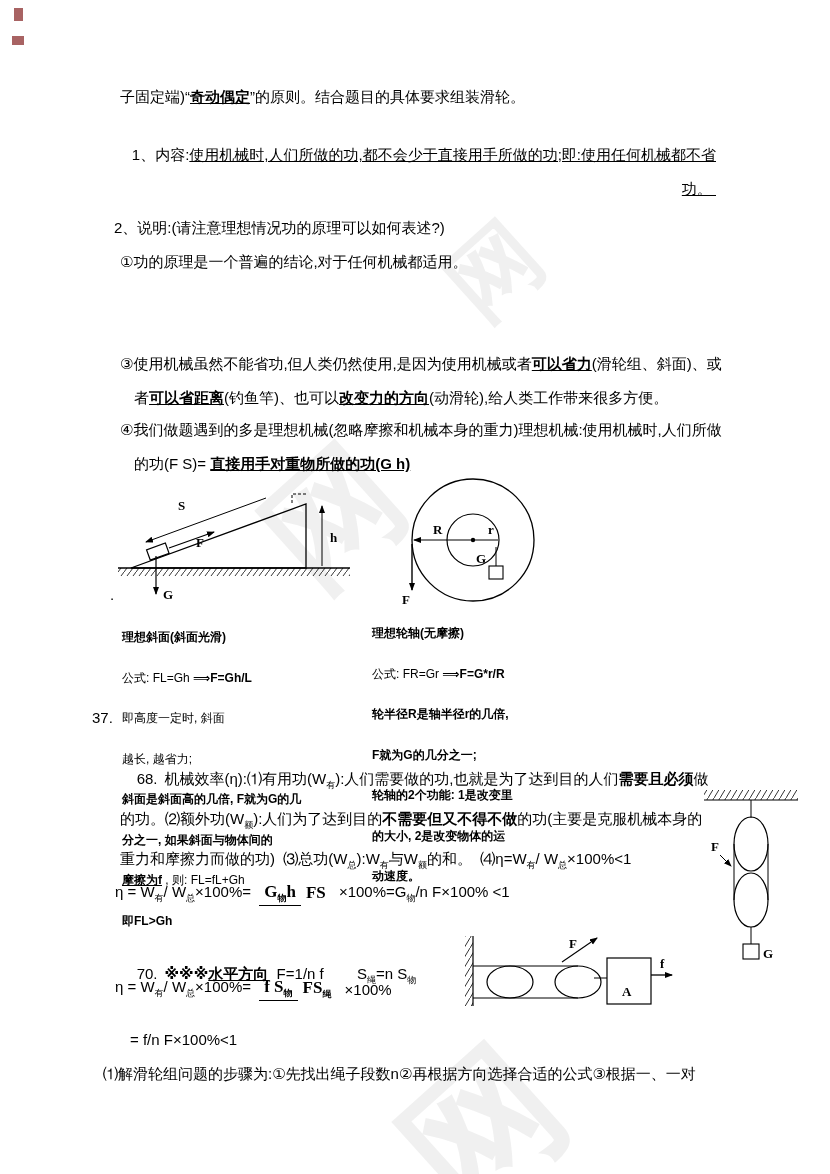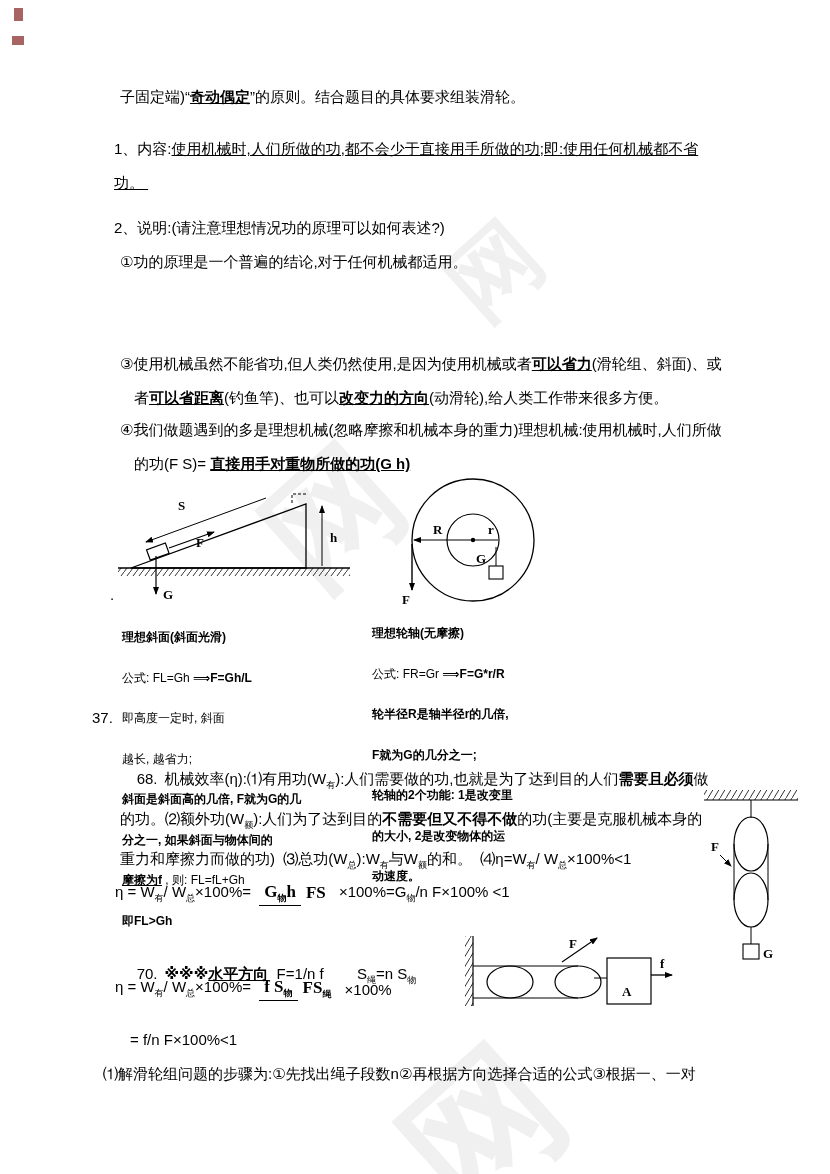--- a/index.html
+++ b/index.html
@@ -42,21 +42,21 @@
   <div class="wm" style="left:270px;top:430px;font-size:130px;">网</div>
   <div class="wm" style="left:410px;top:1030px;font-size:150px;">网</div>
   <div class="wm" style="left:450px;top:210px;font-size:90px;">网</div>
 
   <div class="corner-mark" style="left:14px;top:8px;width:9px;height:13px;"></div>
   <div class="corner-mark" style="left:12px;top:36px;width:12px;height:9px;"></div>
 
   <div class="blk" style="left:120px;top:80px;width:620px;"><span>子固定端)“</span><span style="font-weight: bold; text-decoration: underline;">奇动偶定</span><span>”的原则。结合题目的具体要求组装滑轮。</span></div>
 
 
-  <div class="blk" style="left:114px;top:132px;width:602px;"><span>1、内容:</span><span style="text-decoration: underline;">使用机械时,人们所做的功,都不会少于直接用手所做的功;即:使用任何机械都不省功。 </span></div>
+  <div class="blk" style="left:114px;top:138px;width:602px;text-align:right;"><span>1、内容:</span><span style="text-decoration: underline;">使用机械时,人们所做的功,都不会少于直接用手所做的功;即:使用任何机械都不省功。 </span></div>
   <div class="blk" style="left:114px;top:211px;width:602px;"><span>2、说明:(请注意理想情况功的原理可以如何表述?)</span></div>
   <div class="blk hang" style="left:120px;top:245px;width:602px;"><span>①功的原理是一个普遍的结论,对于任何机械都适用。</span></div>
   <div class="blk hang" style="left:120px;top:347px;width:602px;"><span>③使用机械虽然不能省功,但人类仍然使用,是因为使用机械或者</span><span style="font-weight: bold; text-decoration: underline;">可以省力</span><span>(滑轮组、斜面)、或者</span><span style="font-weight: bold; text-decoration: underline;">可以省距离</span><span>(钓鱼竿)、也可以</span><span style="font-weight: bold; text-decoration: underline;">改变力的方向</span><span>(动滑轮),给人类工作带来很多方便。</span></div>
   <div class="blk hang" style="left:120px;top:413px;width:602px;"><span>④我们做题遇到的多是理想机械(忽略摩擦和机械本身的重力)理想机械:使用机械时,人们所做的功(F S)= </span><span style="font-weight: bold; text-decoration: underline;">直接用手对重物所做的功(G h)</span></div>
 
   <svg class="fig" style="left:106px;top:468px;" width="262" height="138">
     <defs>
       <marker id="ah1" markerWidth="10" markerHeight="8" refX="7" refY="3" orient="auto" markerUnits="userSpaceOnUse">
         <path d="M0,0L8,3L0,6z"></path>
       </marker>

